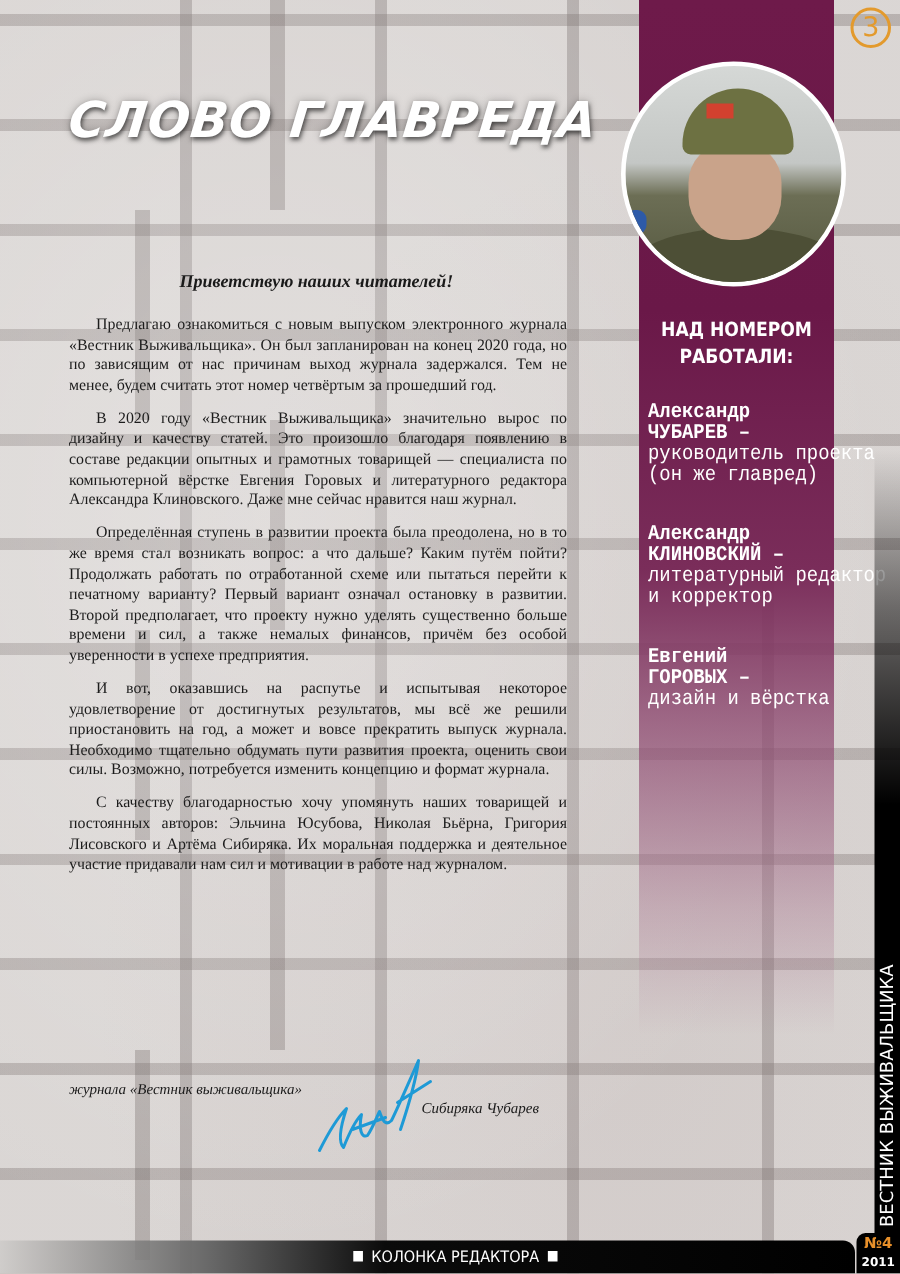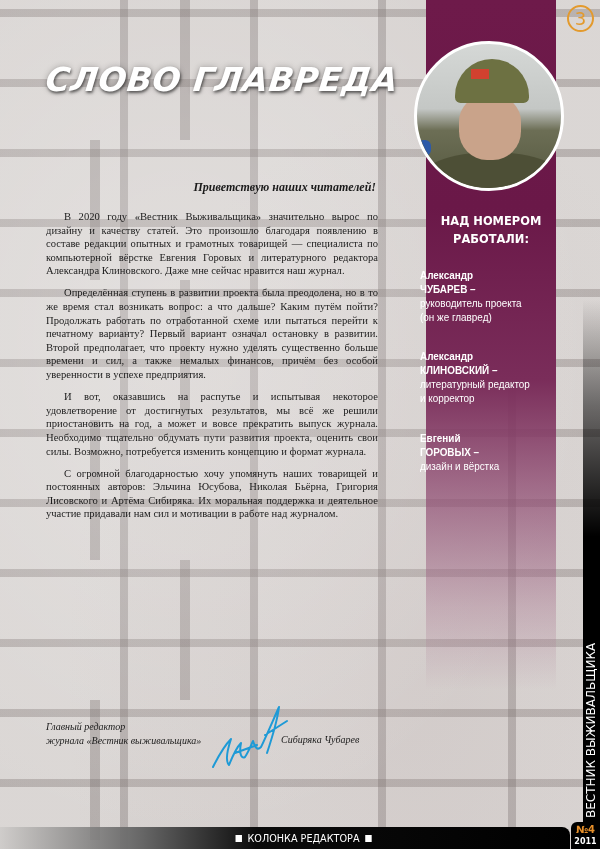--- a/index.html
+++ b/index.html
@@ -86,43 +86,43 @@
   }
 
   .credits-title {
     position: absolute; left: 426px; top: 212px; width: 130px;
     text-align: center;
     font-family: "DejaVu Sans", sans-serif; font-weight: bold;
     font-size: 13px; line-height: 18px; color: #ffffff;
     transform: scaleX(0.88);
   }
   .credit {
-    position: absolute; left: 420px; width: 130px;
-    font-family: Liberation Sans, sans-serif; color: #ffffff;
-    font-size: 11px; line-height: 14px;
+    position: absolute; left: 432px; width: 130px;
+    font-family: Liberation Mono, monospace; color: #ffffff;
+    font-size: 14px; line-height: 14px;
   }
   .credit .name { font-weight: bold; display: block; transform-origin: left; transform: scaleX(0.9); }
   .credit .role { font-weight: normal; display: block; transform-origin: left; transform: scaleX(0.9); white-space: nowrap; }
 
   
   .vertical-strip {
     position: absolute; left: 583px; top: 300px; width: 17px; height: 525px;
     background: linear-gradient(180deg, rgba(0,0,0,0) 0%, rgba(0,0,0,0.5) 20%, #000 45%, #000 100%);
   }
   .vertical-title {
     position: absolute; left: 583px; top: 820px; width: 220px; height: 17px;
     transform-origin: 0 0; transform: rotate(-90deg);
     font-family: "DejaVu Sans", sans-serif; font-size: 12px; line-height: 17px;
     color: #ffffff; white-space: nowrap; text-align: left;
     padding-left: 2px;
   }
 
   
   .greeting {
-    position: absolute; left: 46px; top: 180px; width: 330px; text-align: right;
+    position: absolute; left: 46px; top: 180px; width: 330px; text-align: center;
     font-family: "Liberation Serif", serif; font-style: italic; font-weight: bold;
     font-size: 12px; color: #1a1a1a;
   }
   .article {
     position: absolute; left: 46px; top: 210px; width: 332px;
     font-family: "Liberation Serif", serif;
     font-size: 10.6px; line-height: 13.6px; color: #1c1c1c;
     text-align: justify;
   }
   .article p { text-indent: 18px; margin-bottom: 8.5px; hyphens: auto; }
@@ -211,28 +211,28 @@
   <span class="name">ГОРОВЫХ –</span>
   <span class="role">дизайн и вёрстка</span>
 </div>
 
 <div class="vertical-strip"></div>
 <div class="vertical-title">ВЕСТНИК ВЫЖИВАЛЬЩИКА</div>
 
 <div class="greeting">Приветствую наших читателей!</div>
 
 <div class="article" lang="ru">
+  <p>Предлагаю ознакомиться с новым выпуском электронного журнала «Вестник Выживальщика». Он был запланирован на конец 2020 года, но по зависящим от нас причинам выход журнала задержался. Тем не менее, будем считать этот номер четвёртым за прошедший год.</p>
   <p>В 2020 году «Вестник Выживальщика» значительно вырос по дизайну и качеству статей. Это произошло благодаря появлению в составе редакции опытных и грамотных товарищей — специалиста по компьютерной вёрстке Евгения Горовых и литературного редактора Александра Клиновского. Даже мне сейчас нравится наш журнал.</p>
   <p>Определённая ступень в развитии проекта была преодолена, но в то же время стал возникать вопрос: а что дальше? Каким путём пойти? Продолжать работать по отработанной схеме или пытаться перейти к печатному варианту? Первый вариант означал остановку в развитии. Второй предполагает, что проекту нужно уделять существенно больше времени и сил, а также немалых финансов, причём без особой уверенности в успехе предприятия.</p>
   <p>И вот, оказавшись на распутье и испытывая некоторое удовлетворение от достигнутых результатов, мы всё же решили приостановить на год, а может и вовсе прекратить выпуск журнала. Необходимо тщательно обдумать пути развития проекта, оценить свои силы. Возможно, потребуется изменить концепцию и формат журнала.</p>
-  <p>С огромной благодарностью хочу упомянуть наших товарищей и постоянных авторов: Эльчина Юсубова, Николая Бьёрна, Григория Лисовского и Артёма Сибиряка. Их моральная поддержка и деятельное участие придавали нам сил и мотивации в работе над журналом.</p>
+  <p>С качеству благодарностью хочу упомянуть наших товарищей и постоянных авторов: Эльчина Юсубова, Николая Бьёрна, Григория Лисовского и Артёма Сибиряка. Их моральная поддержка и деятельное участие придавали нам сил и мотивации в работе над журналом.</p>
 </div>
 
 <div class="sig-left">
-  <div>Главный редактор</div>
   <div>журнала «Вестник выживальщика»</div>
 </div>
 
 <svg class="signature" viewBox="0 0 90 80">
   <path d="M8 72 C 14 60, 20 50, 26 44 C 22 56, 20 66, 24 70 C 28 60, 32 52, 36 48 C 34 58, 36 64, 40 62 C 44 56, 46 50, 48 46 C 50 52, 52 56, 56 52 C 60 44, 66 30, 74 12 C 72 28, 66 46, 62 58 M 60 40 L 82 26 M 30 58 L 52 50" fill="none" stroke="#1e9ad6" stroke-width="2" stroke-linecap="round" stroke-linejoin="round"></path>
 </svg>
 
 <div class="sig-right">Сибиряка Чубарев</div>
 
 <div class="footer-bar"></div>

